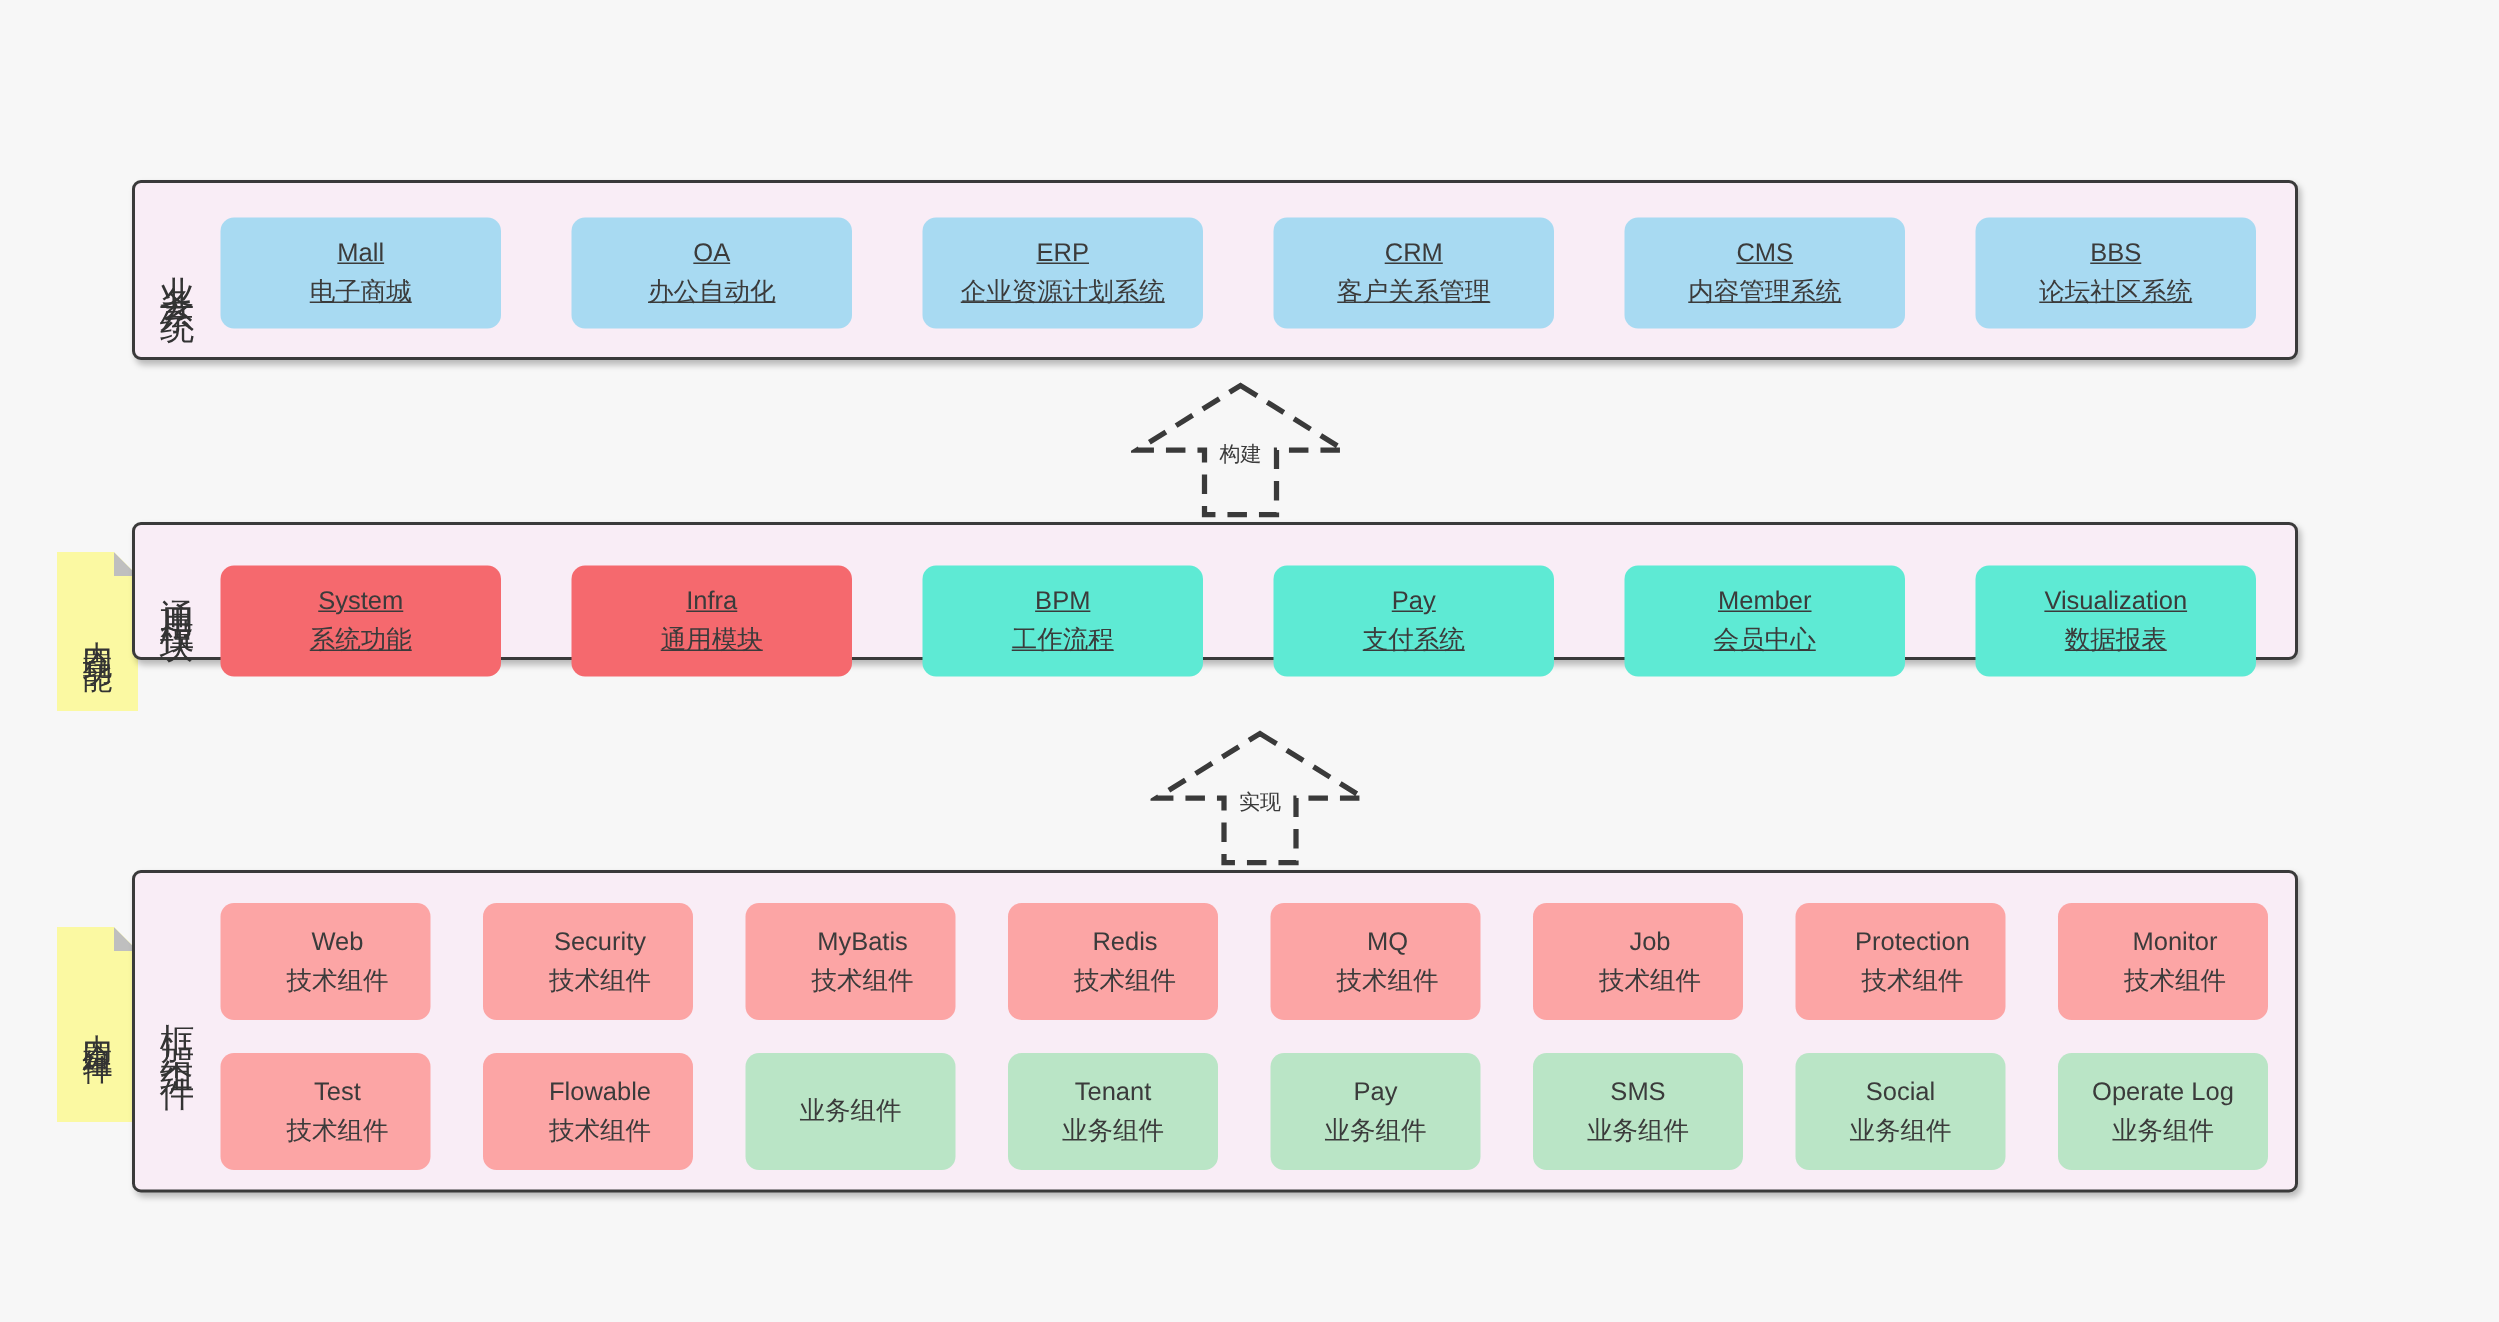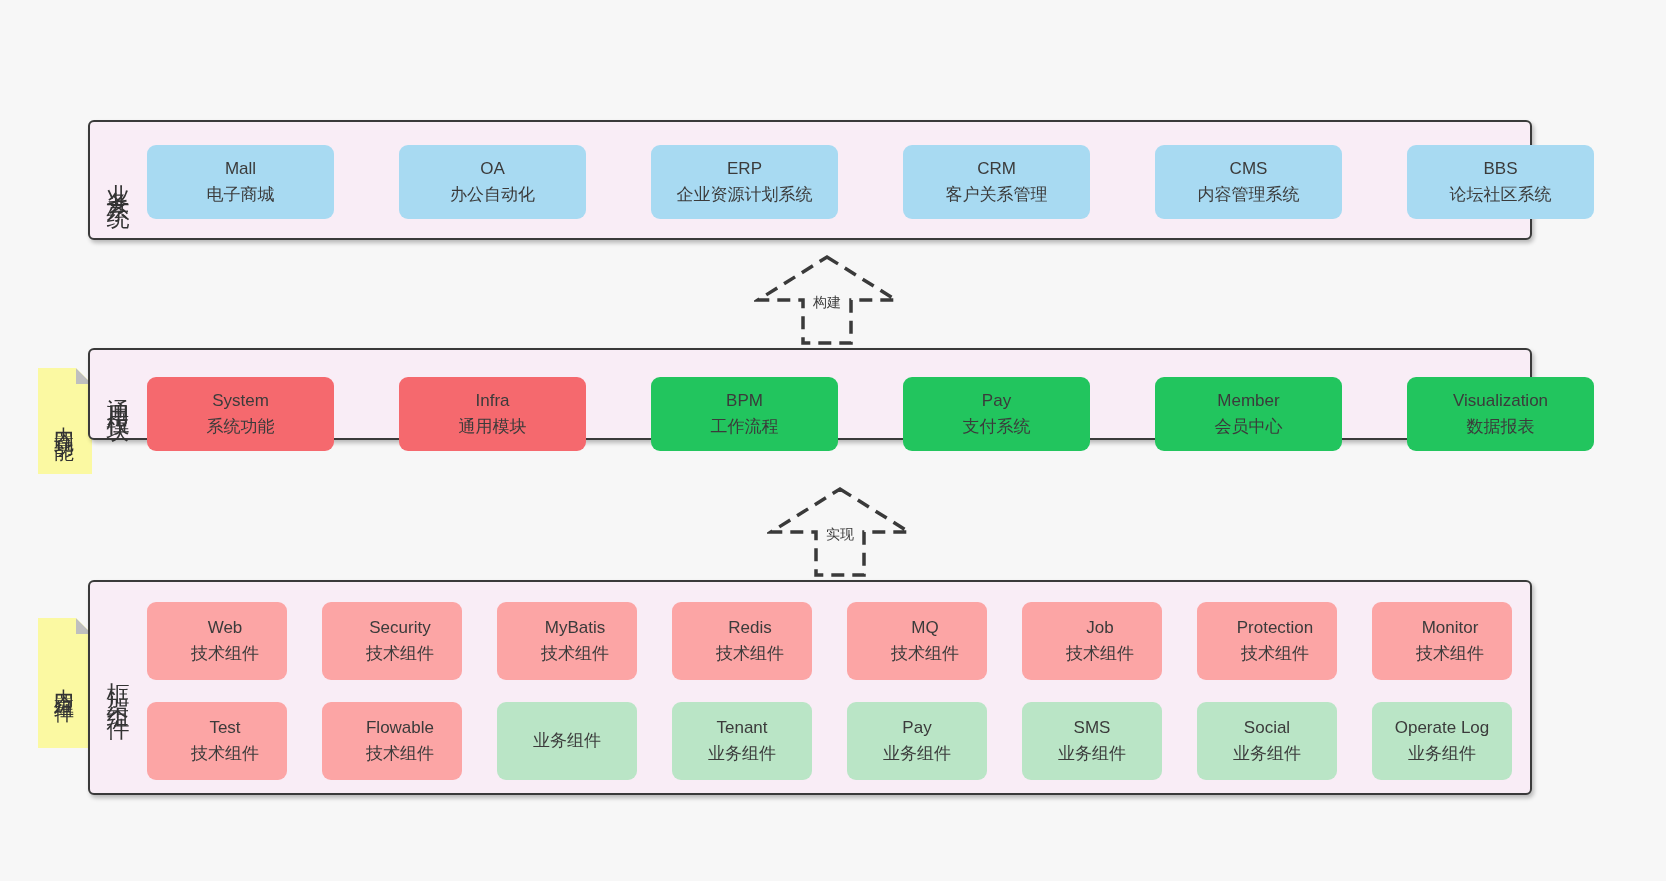--- a/index.html
+++ b/index.html
@@ -25,34 +25,34 @@
   .band-label {
     position:absolute; left:0; top:0; bottom:0; width:58px;
     display:flex; align-items:center; justify-content:center;
     writing-mode:vertical-rl; text-orientation:upright;
     font-size:23px; letter-spacing:7px; color:#333;
   }
   #band-framework .band-label { letter-spacing:12px; }
   .box-row {
     position:absolute; left:57px; display:flex;
   }
-  .row-6 { gap:65px; }
+  .row-6 { gap:47px;text-decoration:underline; }
   .row-8 { gap:35px; }
   .box {
     border-radius:9px;
     display:flex; flex-direction:column;
     align-items:center; justify-content:center;
     text-align:center;
     font-size:17px; line-height:26px;
   }
   .box-l { width:187px; height:74px; }
   .box-s { width:140px; height:78px; padding:0 12px; }
   .c-blue   { background:#a8daf2; }
   .c-red    { background:#f5696e; }
-  .c-pink   { background:#22c55e; }
+  .c-pink   { background:#5eead4; }
   .c-green  { background:#fca5a5;padding-left:28px; }
   .c-lgreen { background:#bae5c6; }
   .sticky {
     position:absolute; left:38px; width:54px;
     background:#fbf9a2;
     clip-path:polygon(0 0, calc(100% - 16px) 0, 100% 16px, 100% 100%, 0 100%);
     display:flex; align-items:center; justify-content:center;
     z-index:1;
   }
   #sticky-common   { top:368px; height:106px; }

